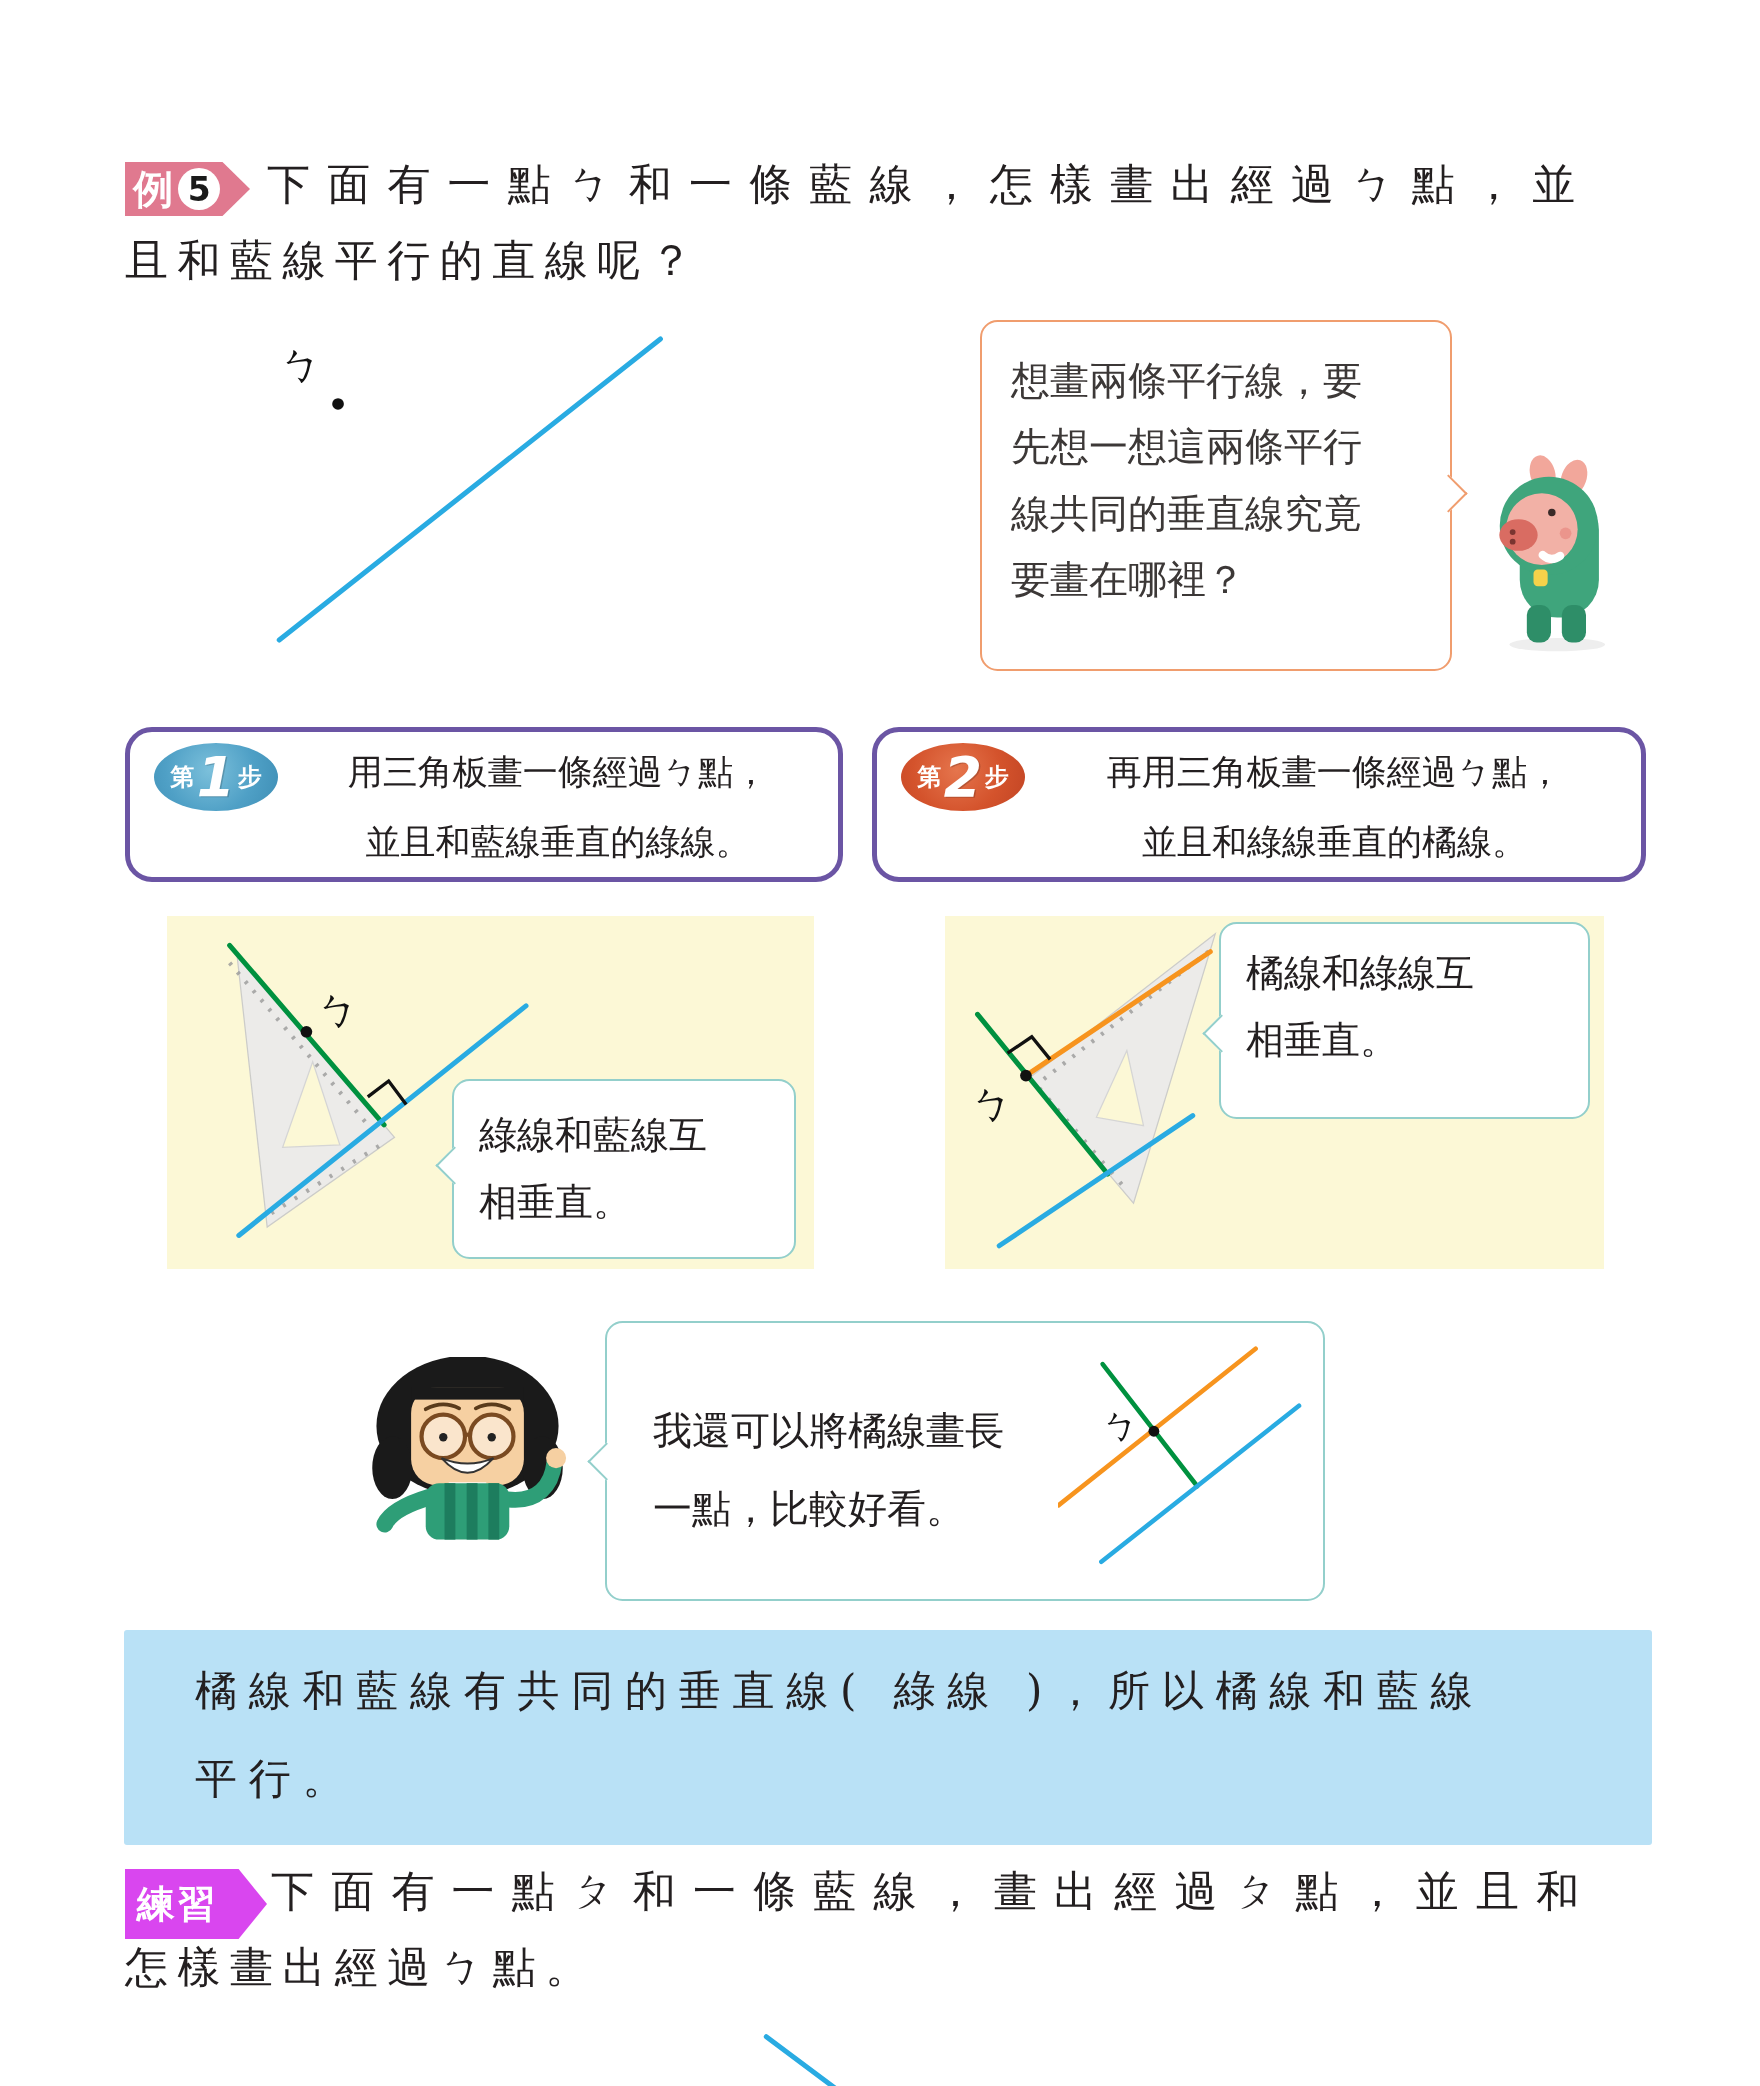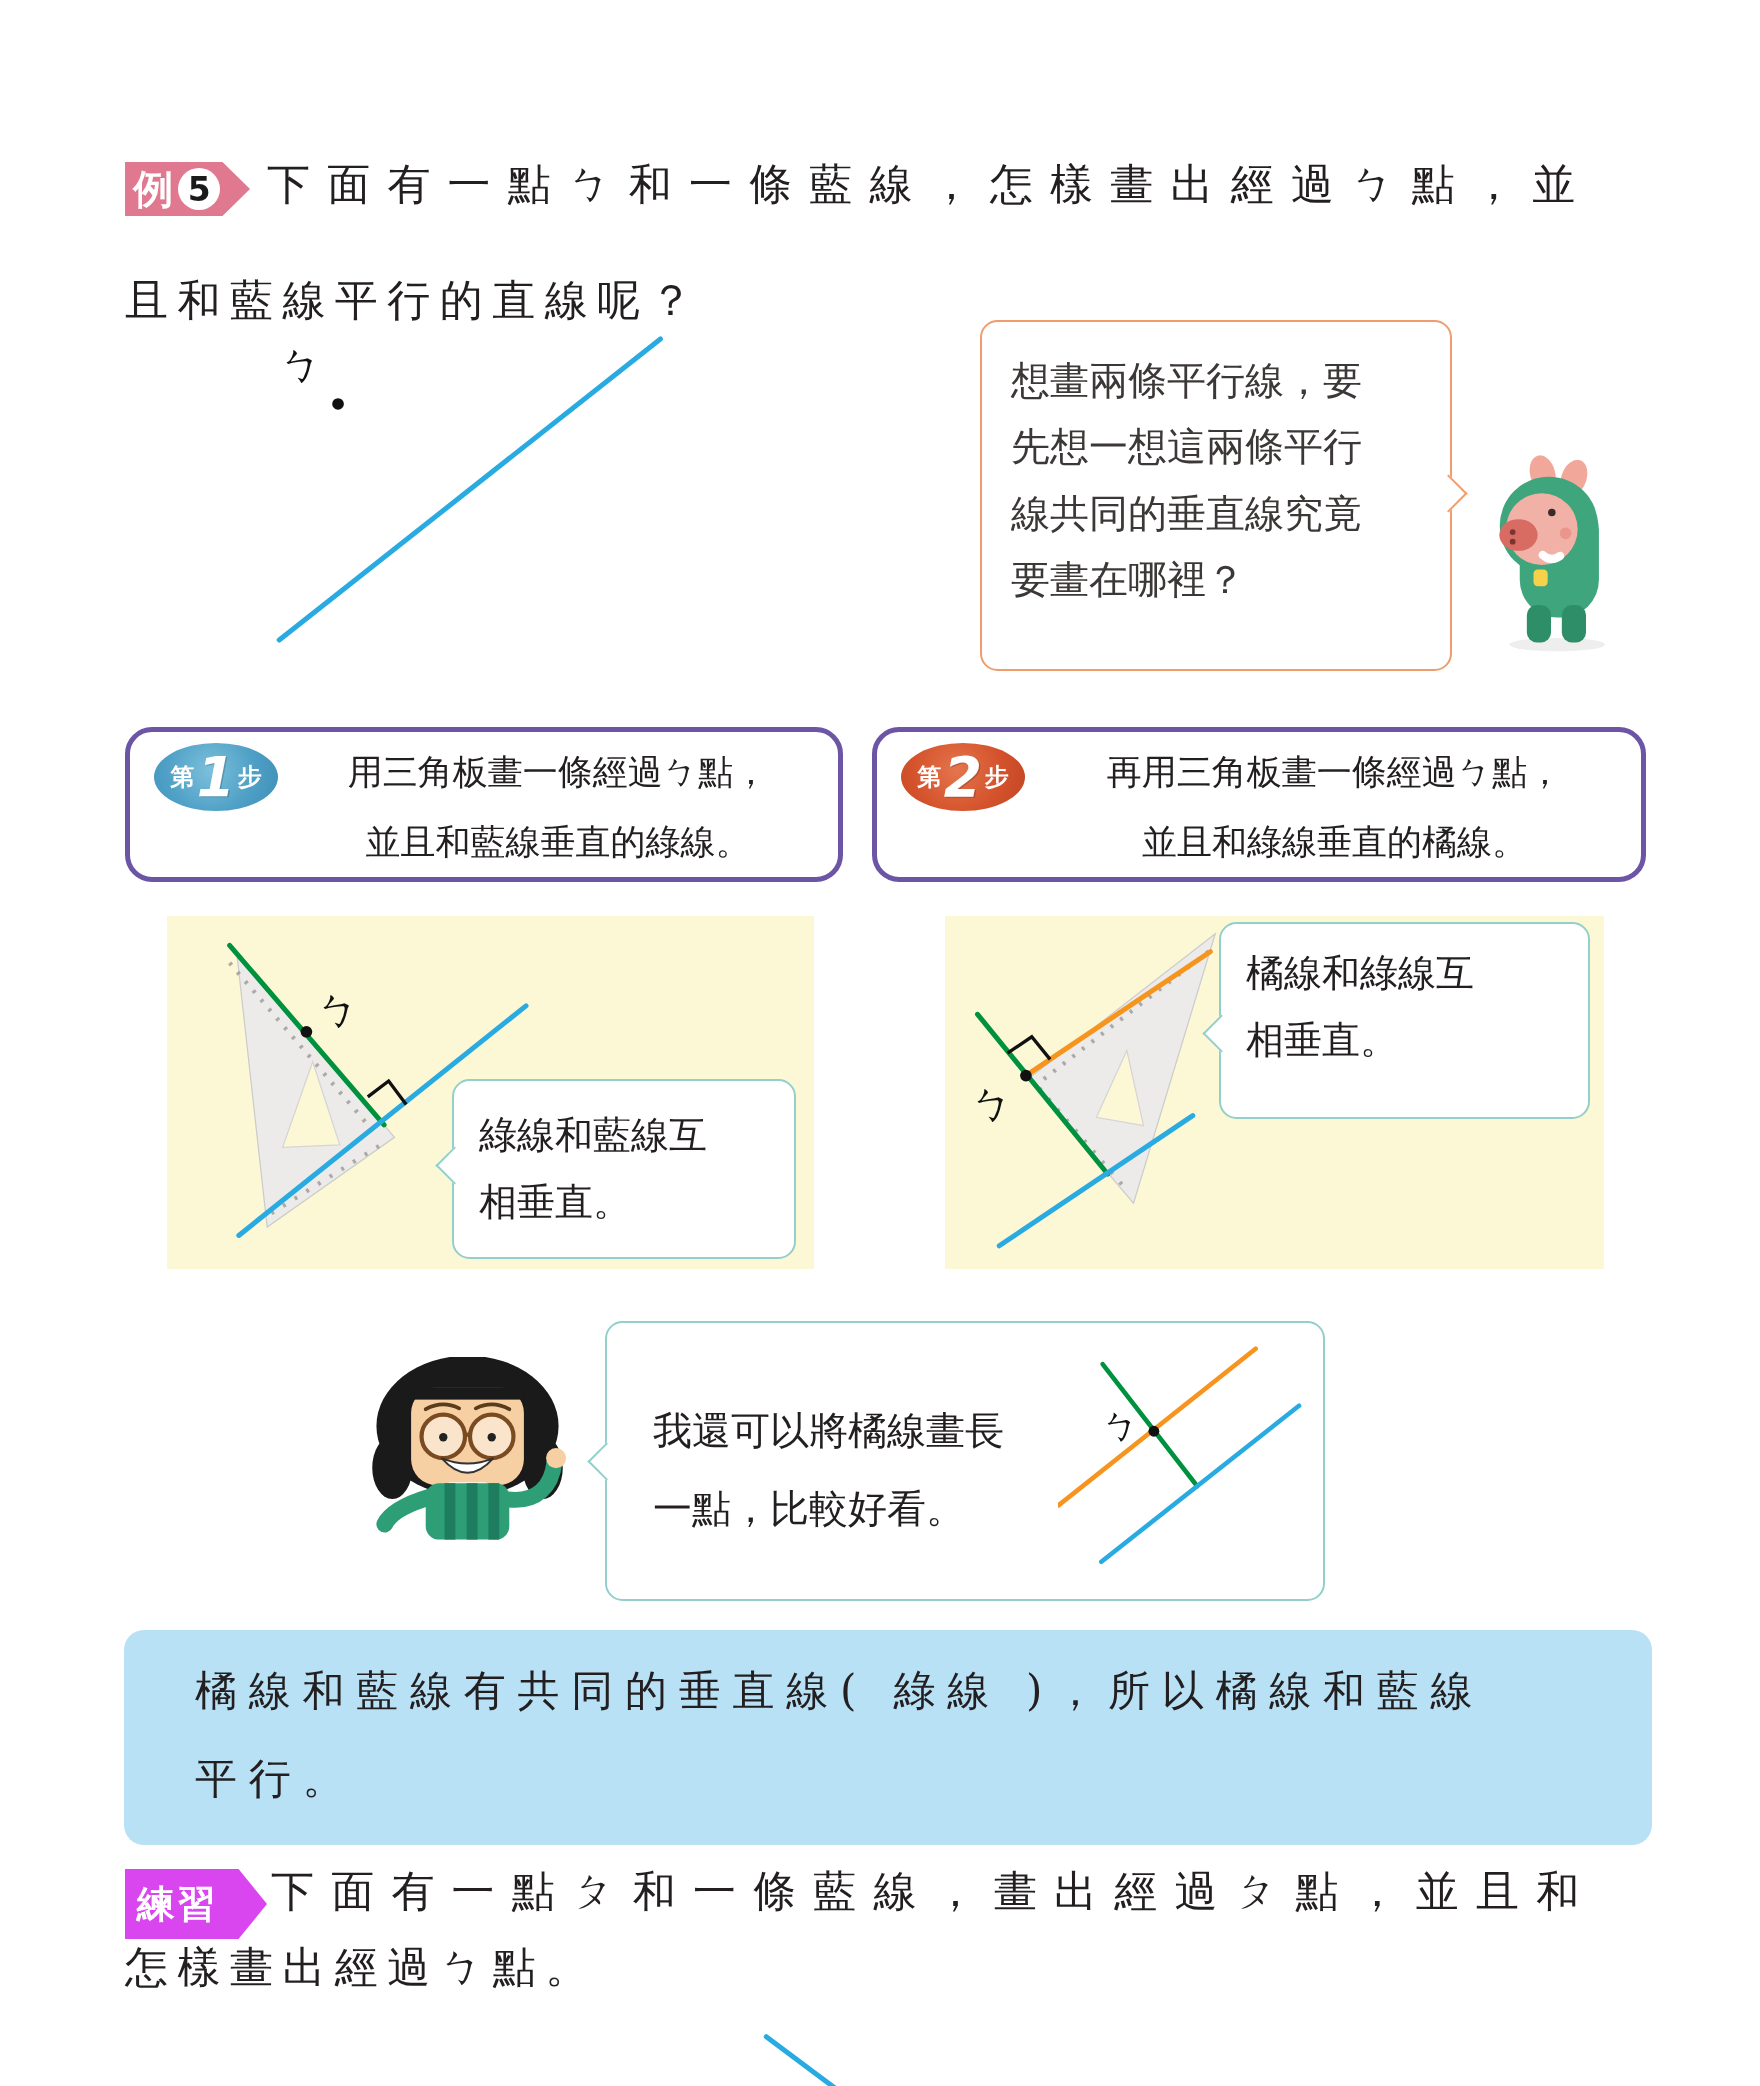--- a/index.html
+++ b/index.html
@@ -40,21 +40,21 @@
   .step-badge .big{font-size:55px;font-weight:bold;font-style:italic;margin:0 2.5px;
     text-shadow:1.3px 1.3px 0 rgba(0,0,0,.18);}
   .step-text{position:absolute;text-align:center;font-size:35px;line-height:1.0;}
   .step-text .l{white-space:nowrap;}
   .step-text .l + .l{margin-top:35px;}
 
   
   .panel{background:#fcf8d6;}
 
   
-  .summary-box{left:124px;top:1630px;width:1528px;height:215px;background:#b9e1f6;border-radius:20px;}
+  .summary-box{left:124px;top:1630px;width:1528px;height:215px;background:#b9e1f6;border-radius:3px;}
   .summary-line{font-size:42px;white-space:nowrap;letter-spacing:0.28em;}
 
   
   .practice-badge{left:125px;top:1869px;width:142px;height:70px;background:#d946ef;
     clip-path:polygon(0 0,80% 0,100% 50%,80% 100%,0 100%);
     display:flex;align-items:center;padding-left:11.7px;box-sizing:border-box;}
   .practice-badge span{color:#ffffff;font-size:38px;font-weight:bold;letter-spacing:2.5px;}
 
   .point-label{font-size:42px;font-family:"DejaVu Serif",serif;color:#111111;}
 </style>
@@ -63,21 +63,21 @@
 
 <div id="page">
 
   <div class="abs example-badge">
     <span class="char">例</span>
     <span class="num-circle">
       <span>5</span>
     </span>
   </div>
   <div class="abs serif title-line ls-wide" style="left:267px;top:159px;">下面有一點ㄅ和一條藍線，怎樣畫出經過ㄅ點，並</div>
-  <div class="abs serif title-line ls-mid" style="left:125px;top:235px;margin-top:40px;">且和藍線平行的直線呢？</div>
+  <div class="abs serif title-line ls-mid" style="left:125px;top:235px;">且和藍線平行的直線呢？</div>
 
   <svg class="abs" style="left:250px;top:326px;" width="438" height="342" viewBox="0 0 1050 820">
     <line x1="70" y1="753" x2="984" y2="31" stroke="#29abe2" stroke-width="12" stroke-linecap="round"></line>
     <circle cx="211" cy="187" r="14" fill="#111111"></circle>
   </svg>
   <div class="abs point-label" style="left:280px;top:338px;">ㄅ</div>
 
   <div class="abs bubble orange" style="left:980px;top:320px;width:472px;height:351px;padding:26px 29px;">
     <div class="bubble-text">想畫兩條平行線，要</div>
     <div class="bubble-text">先想一想這兩條平行</div>

